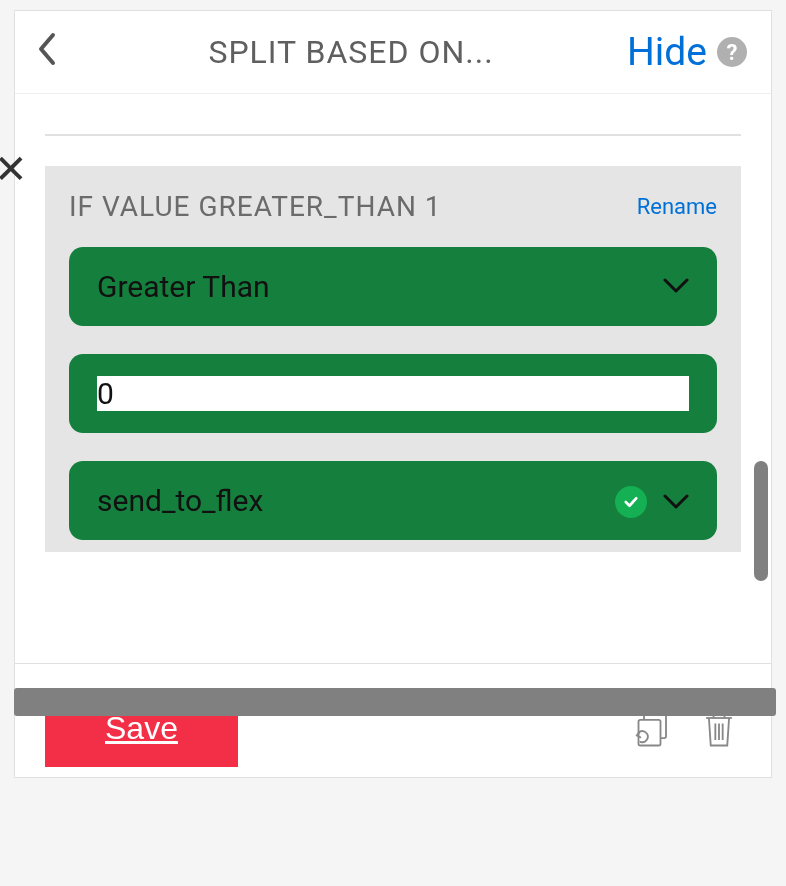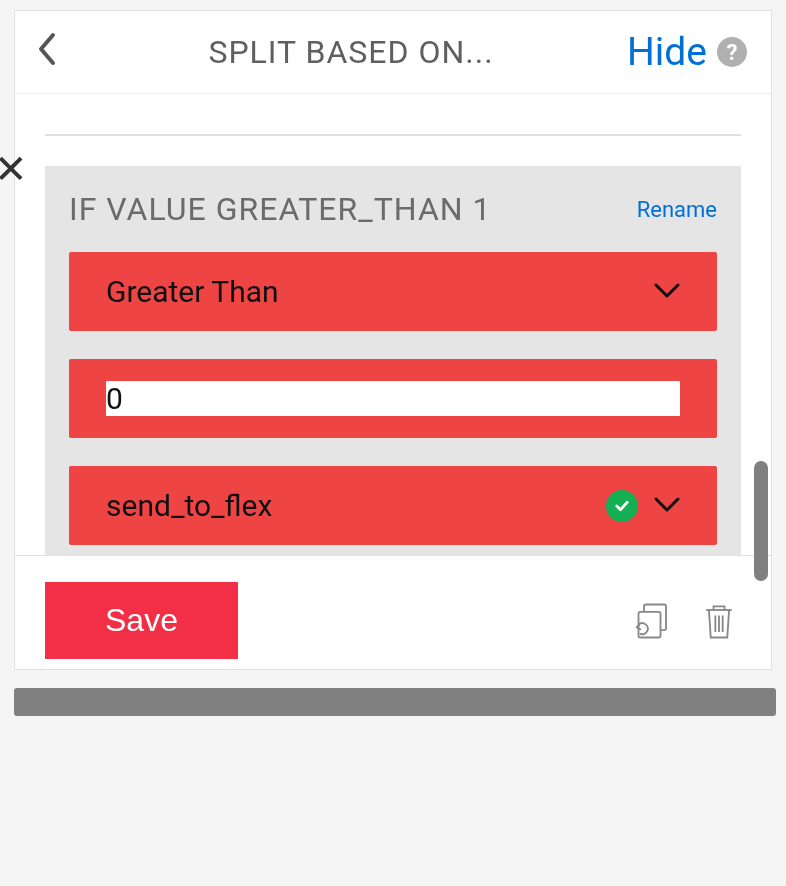--- a/index.html
+++ b/index.html
@@ -8,21 +8,21 @@
       background: #f5f5f5;
       width: 786px;
       height: 886px;
       position: relative;
       overflow: hidden;
     }
     .panel {
       background: #fff;
       border: 1px solid #e0e0e0;
       margin: 10px 14px 0 14px;
-      height: 660px;
+      height: 768px;
       display: flex;
       flex-direction: column;
       position: relative;
     }
     .header {
       display: flex;
       align-items: center;
       padding: 18px 24px 18px 20px;
       border-bottom: 1px solid #eee;
       background: #fff;
@@ -104,32 +104,32 @@
       position: relative;
     }
     .condition-header {
       display: flex;
       justify-content: space-between;
       align-items: center;
       margin-bottom: 24px;
     }
     .condition-label {
       color: #6b6b6b;
-      font-size: 32px;
+      font-size: 28px;
       letter-spacing: 1px;
     }
     .rename-link {
       color: #0070d8;
       font-size: 22px;
       cursor: pointer;
     }
     .field-row {
-      background: #ef4444;
-      border-radius: 2px;
-      padding: 22px 37px;
+      background: #15803d;
+      border-radius: 14px;
+      padding: 22px 28px;
       margin-bottom: 28px;
       display: flex;
       align-items: center;
       justify-content: space-between;
       font-size: 30px;
     }
     .field-row .text {
       color: #111;
     }
     .chevron {
@@ -191,20 +191,21 @@
       background: #fff;
       margin-top: auto;
     }
     .save-btn {
       background: #f22f46;
       color: #fff;
       border: none;
       padding: 20px 60px;
       font-size: 32px;
       cursor: pointer;
+      text-decoration: underline;
     }
     .footer-icons {
       display: flex;
       align-items: center;
       gap: 20px;
     }
     .footer-icons svg {
       width: 44px;
       height: 44px;
       stroke: #888;
@@ -257,21 +258,21 @@
           <svg width="26" height="16" viewBox="0 0 26 16">
               <path d="M2 2 L13 13 L24 2" stroke="#111" stroke-width="3" fill="none" stroke-linecap="round" stroke-linejoin="round"></path>
             </svg>
         </span>
       </div>
 
       <div class="field-row input-row">
         <input type="text" value="0" style="">
       </div>
 
-      <div class="field-row send-row" style="margin-bottom:0;">
+      <div class="field-row send-row" style="margin-bottom:0;align-items:flex-end;">
         <span class="text">send_to_flex</span>
         <div class="send-right">
           <span class="check-icon">
             <svg viewBox="0 0 24 24">
                 <path d="M5 12 L10 17 L19 7" stroke="#fff" stroke-width="3.5" fill="none" stroke-linecap="round" stroke-linejoin="round"></path>
               </svg>
           </span>
           <span class="chevron">
             <svg width="26" height="16" viewBox="0 0 26 16">
                 <path d="M2 2 L13 13 L24 2" stroke="#111" stroke-width="3" fill="none" stroke-linecap="round" stroke-linejoin="round"></path>

